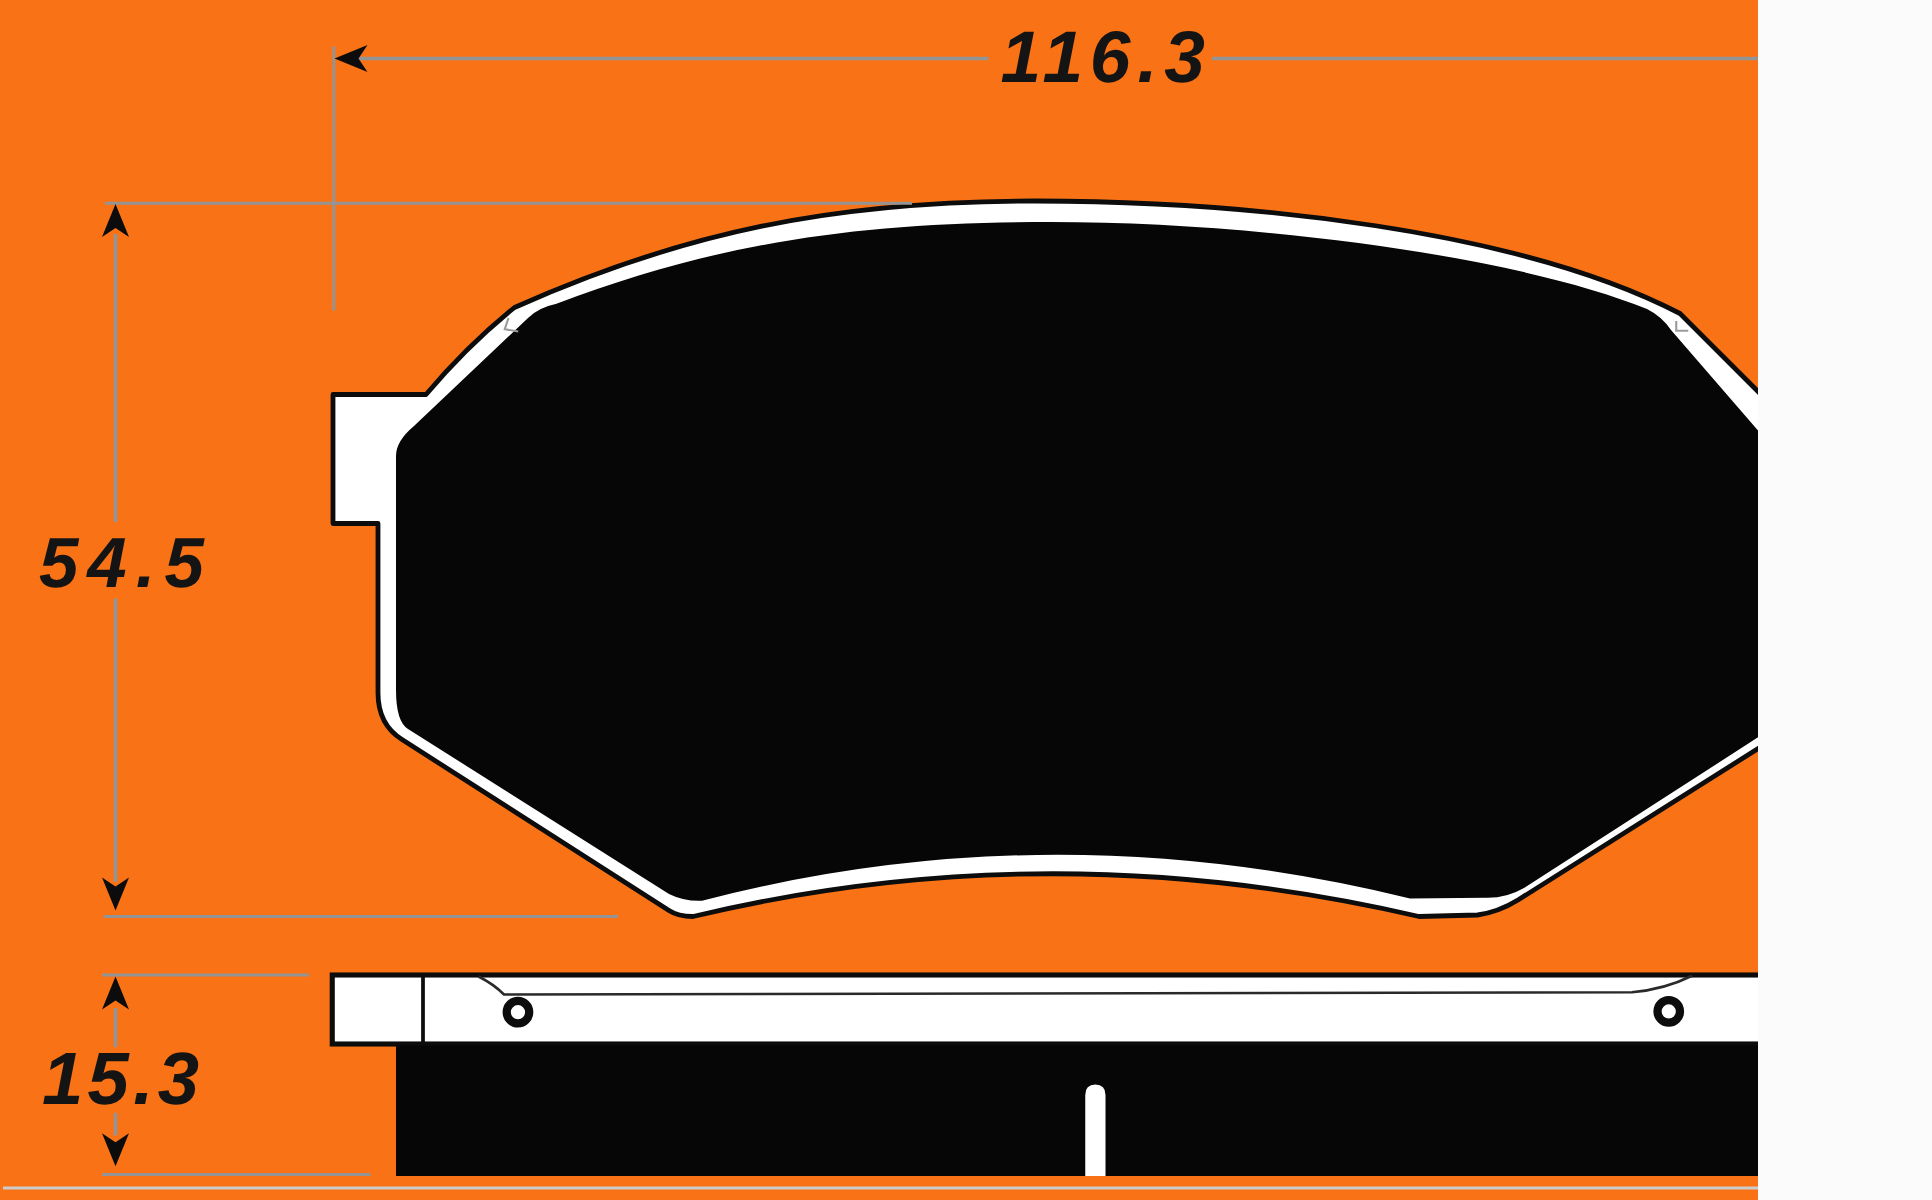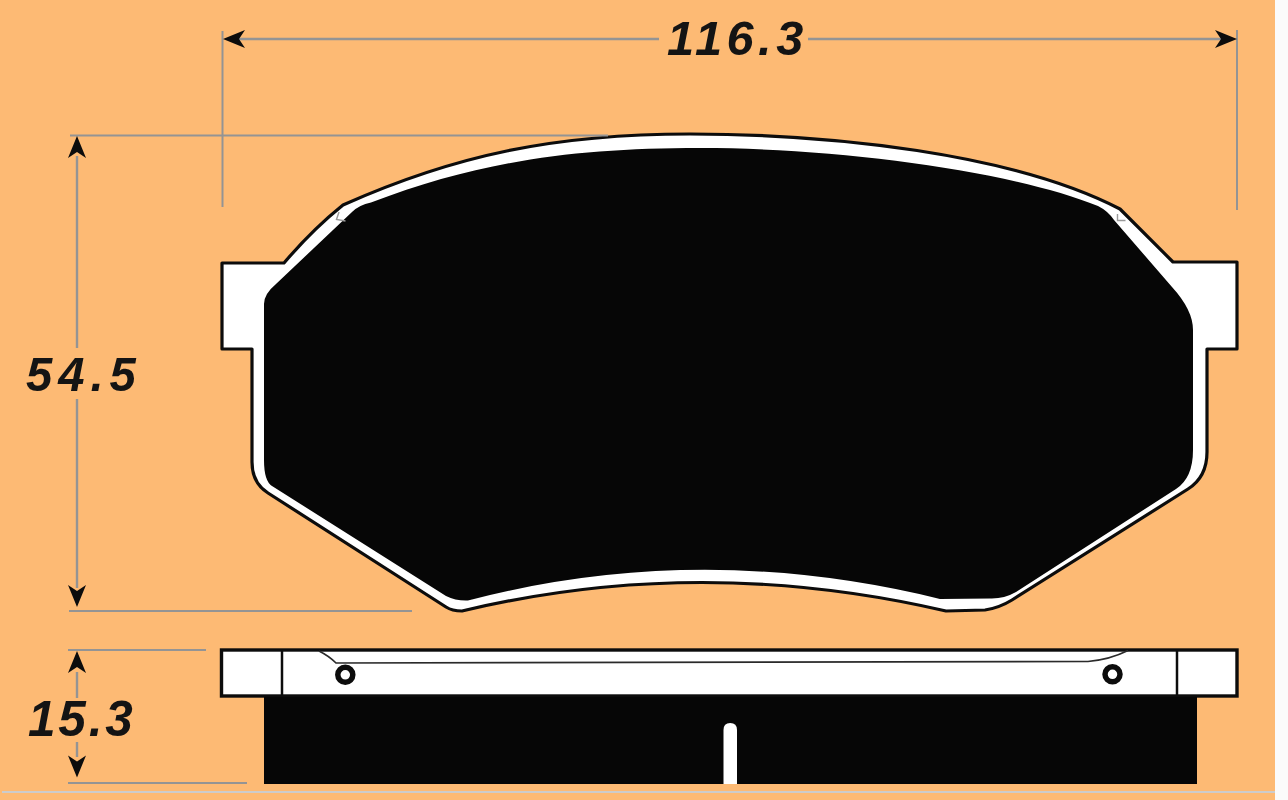--- a/index.html
+++ b/index.html
@@ -1,16 +1,16 @@
 <!DOCTYPE html>
 <html><head>
 <meta charset="utf-8">
 <style>
   html,body{margin:0;padding:0;background:#fbfbfb;}
-  #stage{position:relative;width:1264px;height:800px;background:#fdba74;overflow:hidden;padding-left:11px;}
+  #stage{position:relative;width:1172px;height:800px;background:#f97316;overflow:hidden;}
   svg{position:absolute;left:0;top:0;}
   .dim{font-family:"Liberation Sans",sans-serif;font-weight:bold;font-style:italic;font-size:47px;fill:#141414;letter-spacing:5px;}
 </style>
 </head>
 <body>
 <div id="stage">
 <svg width="1288" height="800" viewBox="0 0 1288 800">
 
   <path d="M 222,263 L 284,263 Q 312,230 343,205
            C 455,155 555,134 690,134

